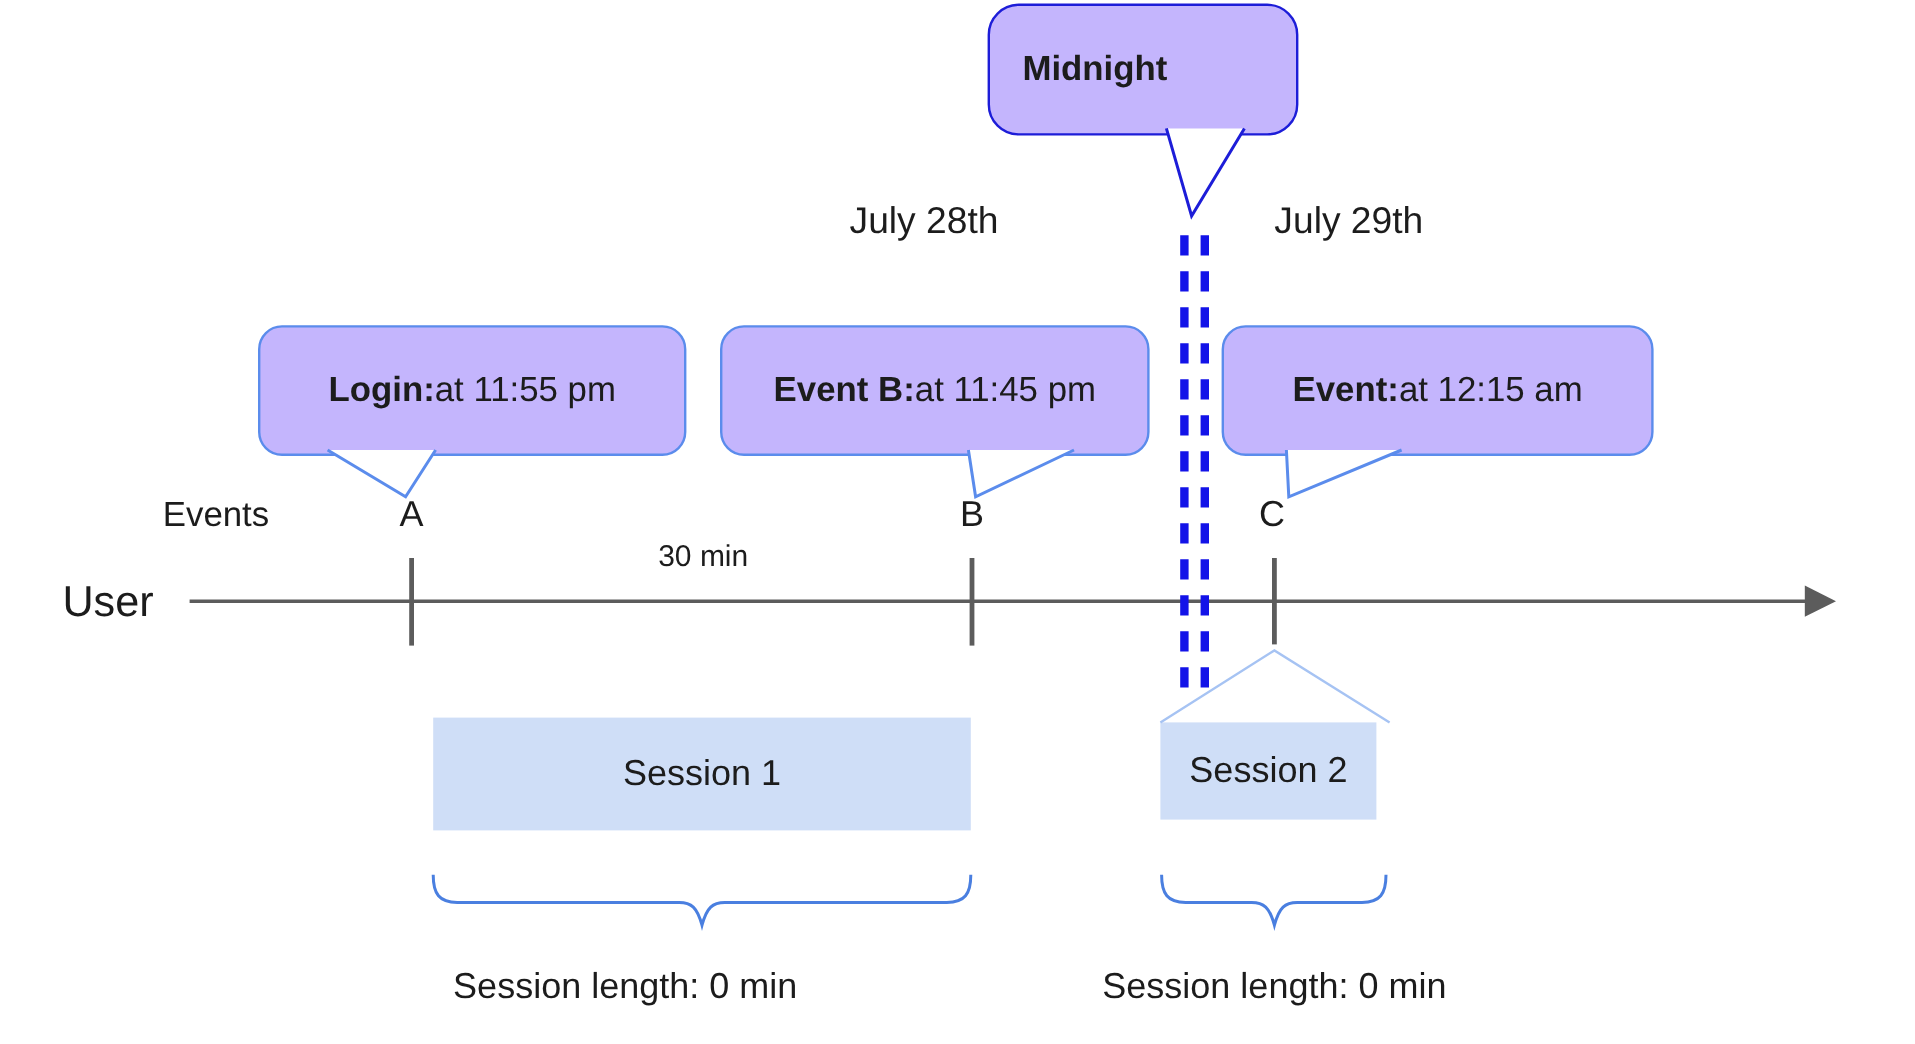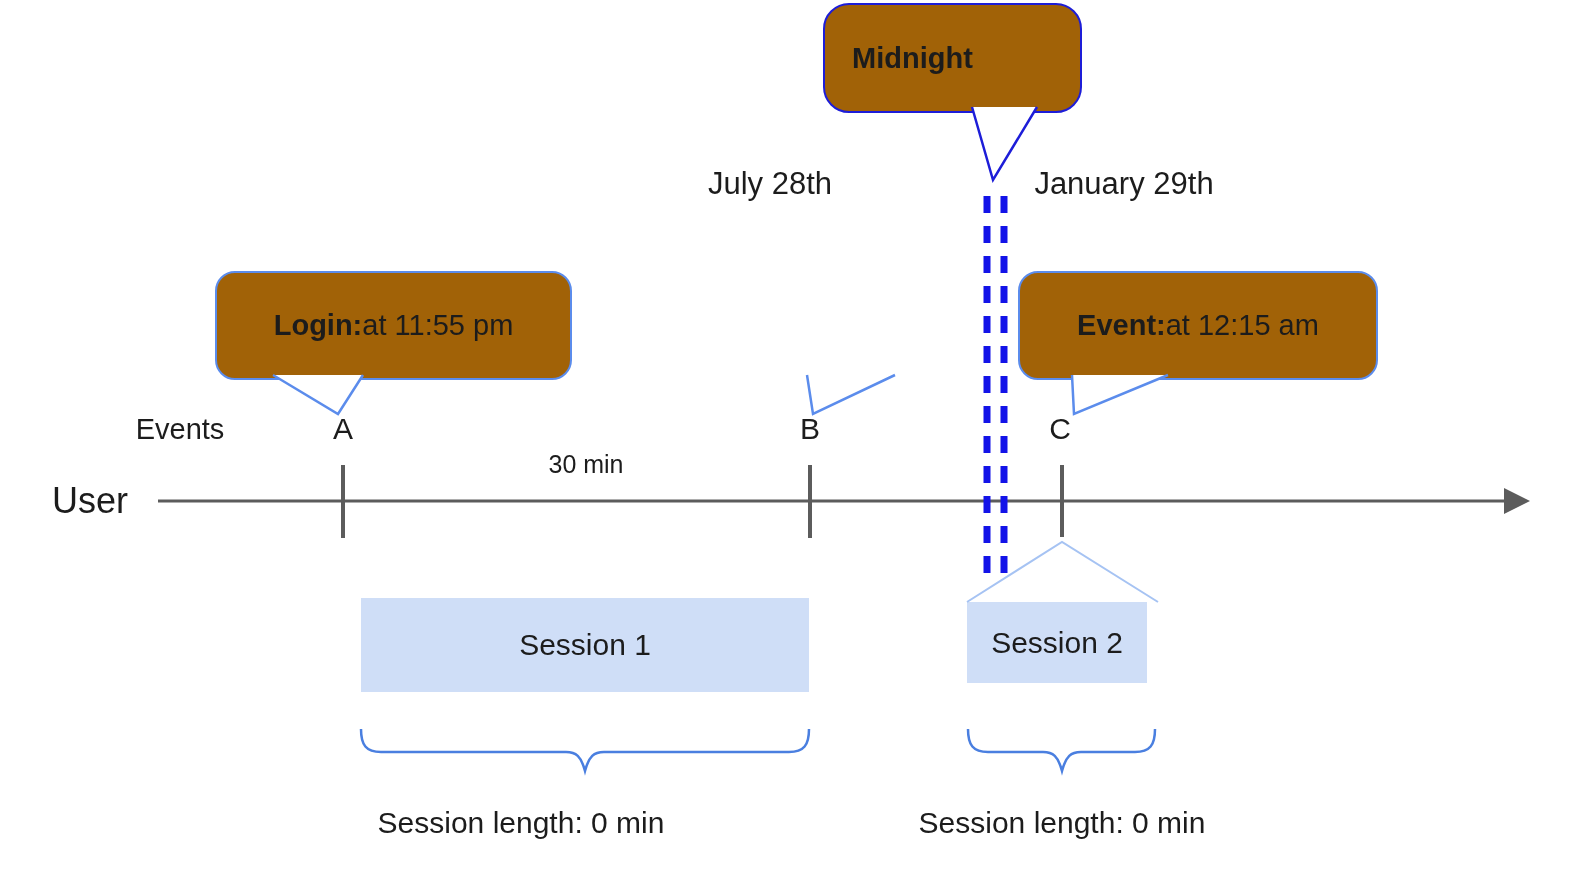--- a/index.html
+++ b/index.html
@@ -11,21 +11,21 @@
     color:#1c1c1c;
     overflow:hidden;
   }
   .abs{position:absolute;}
   .ctr{transform:translateX(-50%);white-space:nowrap;}
 
   
   .bubble{
     position:absolute;
     box-sizing:border-box;
-    background:#a16207;
+    background:#c4b5fd;
     border:2.5px solid #5b8cec;
     border-radius:20px;
     display:flex;align-items:center;justify-content:center;
     font-size:29px;
     white-space:nowrap;
   }
   .bubble .b{font-weight:bold;}
   .bubble.midnight{
     border-color:#1d1dd8;
     border-radius:26px;
@@ -57,25 +57,29 @@
 </head>
 <body>
 
 <div class="canvas">
 
   <div class="bubble midnight" style="left:823px;top:3px;width:259px;height:110px;">
     <span>Midnight</span>
   </div>
 
   <div class="abs ctr date-label" style="left:770px;top:166px;">July 28th</div>
-  <div class="abs ctr date-label" style="left:1124px;top:166px;">January 29th</div>
+  <div class="abs ctr date-label" style="left:1124px;top:166px;">July 29th</div>
 
   <div class="bubble" style="left:215px;top:271px;width:357px;height:109px;">
     <span class="b">Login:</span>
       <span> at 11:55 pm</span>
+  </div>
+  <div class="bubble" style="left:600px;top:271px;width:358px;height:109px;">
+    <span class="b">Event B:</span>
+      <span> at 11:45 pm</span>
   </div>
   <div class="bubble" style="left:1018px;top:271px;width:360px;height:109px;">
     <span class="b">Event:</span>
       <span> at 12:15 am</span>
   </div>
 
   <div class="abs ctr events-label" style="left:180px;top:413px;">Events</div>
   <div class="abs ctr event-letter" style="left:343px;top:412px;">A</div>
   <div class="abs ctr event-letter" style="left:810px;top:412px;">B</div>
   <div class="abs ctr event-letter" style="left:1060px;top:412px;">C</div>

